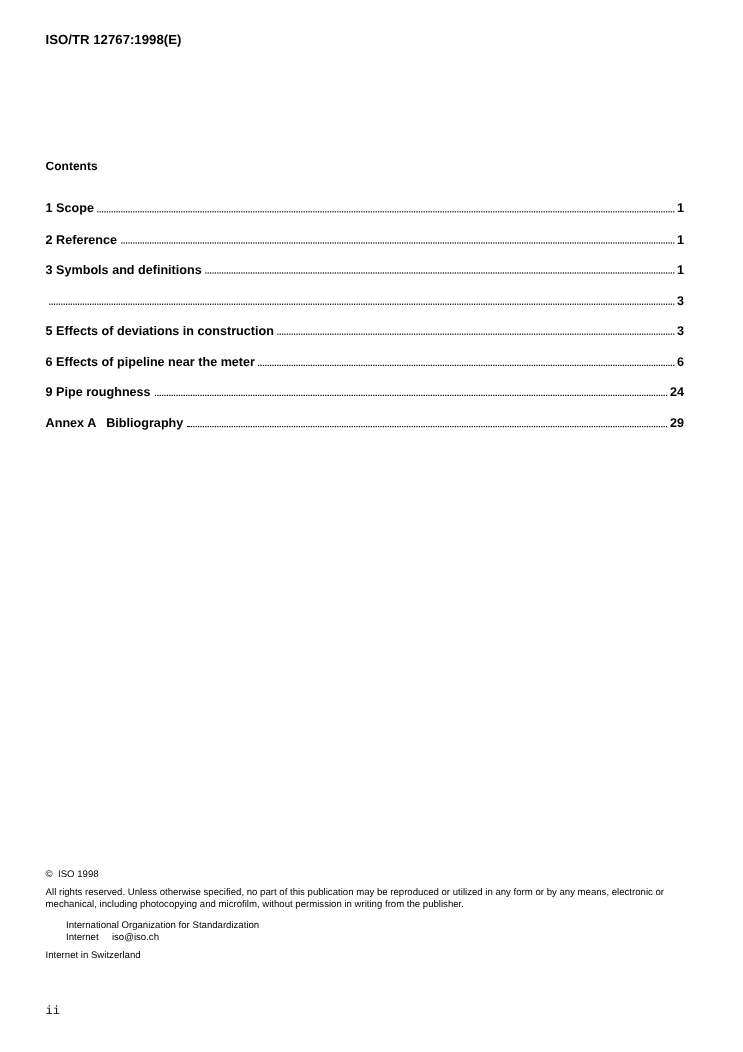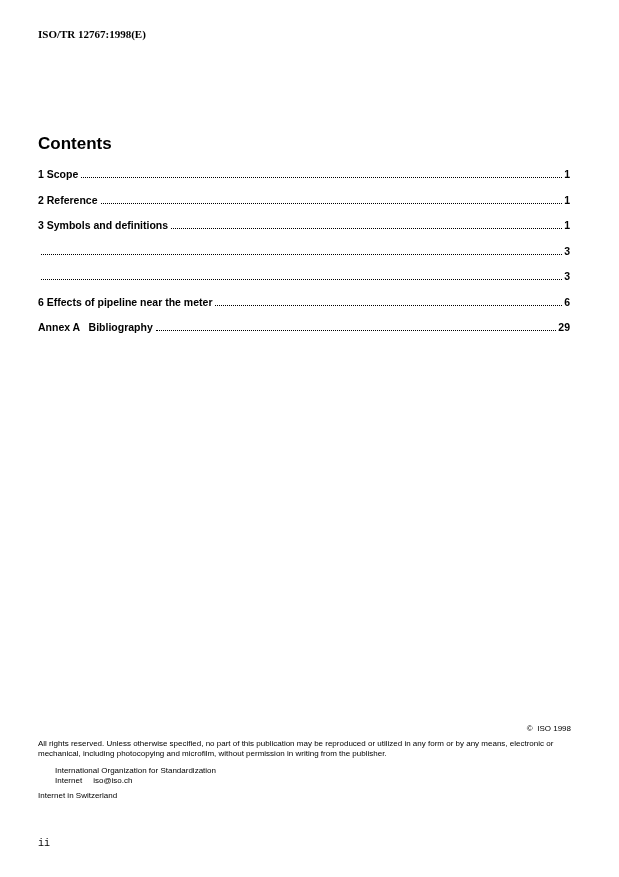--- a/index.html
+++ b/index.html
@@ -16,28 +16,27 @@
     color: #000000;
     overflow: hidden;
   }
   .doc-ref {
     position: absolute;
     top: 28px;
     left: 38px;
     font-size: 11px;
     font-weight: bold;
     white-space: pre;
-    font-family: Liberation Serif, serif;
   }
   .contents-title {
     position: absolute;
     top: 134px;
     left: 38px;
     margin: 0;
-    font-size: 17px;
+    font-size: 10px;
     font-weight: bold;
   }
   .toc {
     position: absolute;
     top: 168px;
     left: 38px;
     width: 532px;
   }
   .toc-row {
     display: flex;
@@ -64,21 +63,20 @@
     position: absolute;
     top: 724px;
     left: 38px;
     width: 533px;
     font-size: 8px;
     line-height: 10px;
   }
   .copyright {
     white-space: pre;
     margin-bottom: 5px;
-    text-align: right;
   }
   .rights {
     margin-bottom: 7px;
   }
   .org {
     margin-left: 17px;
     margin-bottom: 6px;
   }
   .org div {
     white-space: pre;
@@ -123,32 +121,38 @@
       <span class="toc-leader"></span>
       <span class="toc-page">1</span>
     </div>
 
     <div class="toc-row">
       <span class="toc-leader"></span>
       <span class="toc-page">3</span>
     </div>
 
     <div class="toc-row">
+      <span class="toc-label">5 Effects of deviations in construction</span>
       <span class="toc-leader"></span>
       <span class="toc-page">3</span>
     </div>
 
     <div class="toc-row">
       <span class="toc-label">6 Effects of pipeline near the meter</span>
       <span class="toc-leader"></span>
       <span class="toc-page">6</span>
     </div>
 
 
 
+    <div class="toc-row">
+      <span class="toc-label">9 Pipe roughness</span>
+      <span class="toc-leader"></span>
+      <span class="toc-page">24</span>
+    </div>
 
     <div class="toc-row">
       <span class="toc-label">Annex A   Bibliography</span>
       <span class="toc-leader"></span>
       <span class="toc-page">29</span>
     </div>
 
   </div>
 
   <div class="footer">

